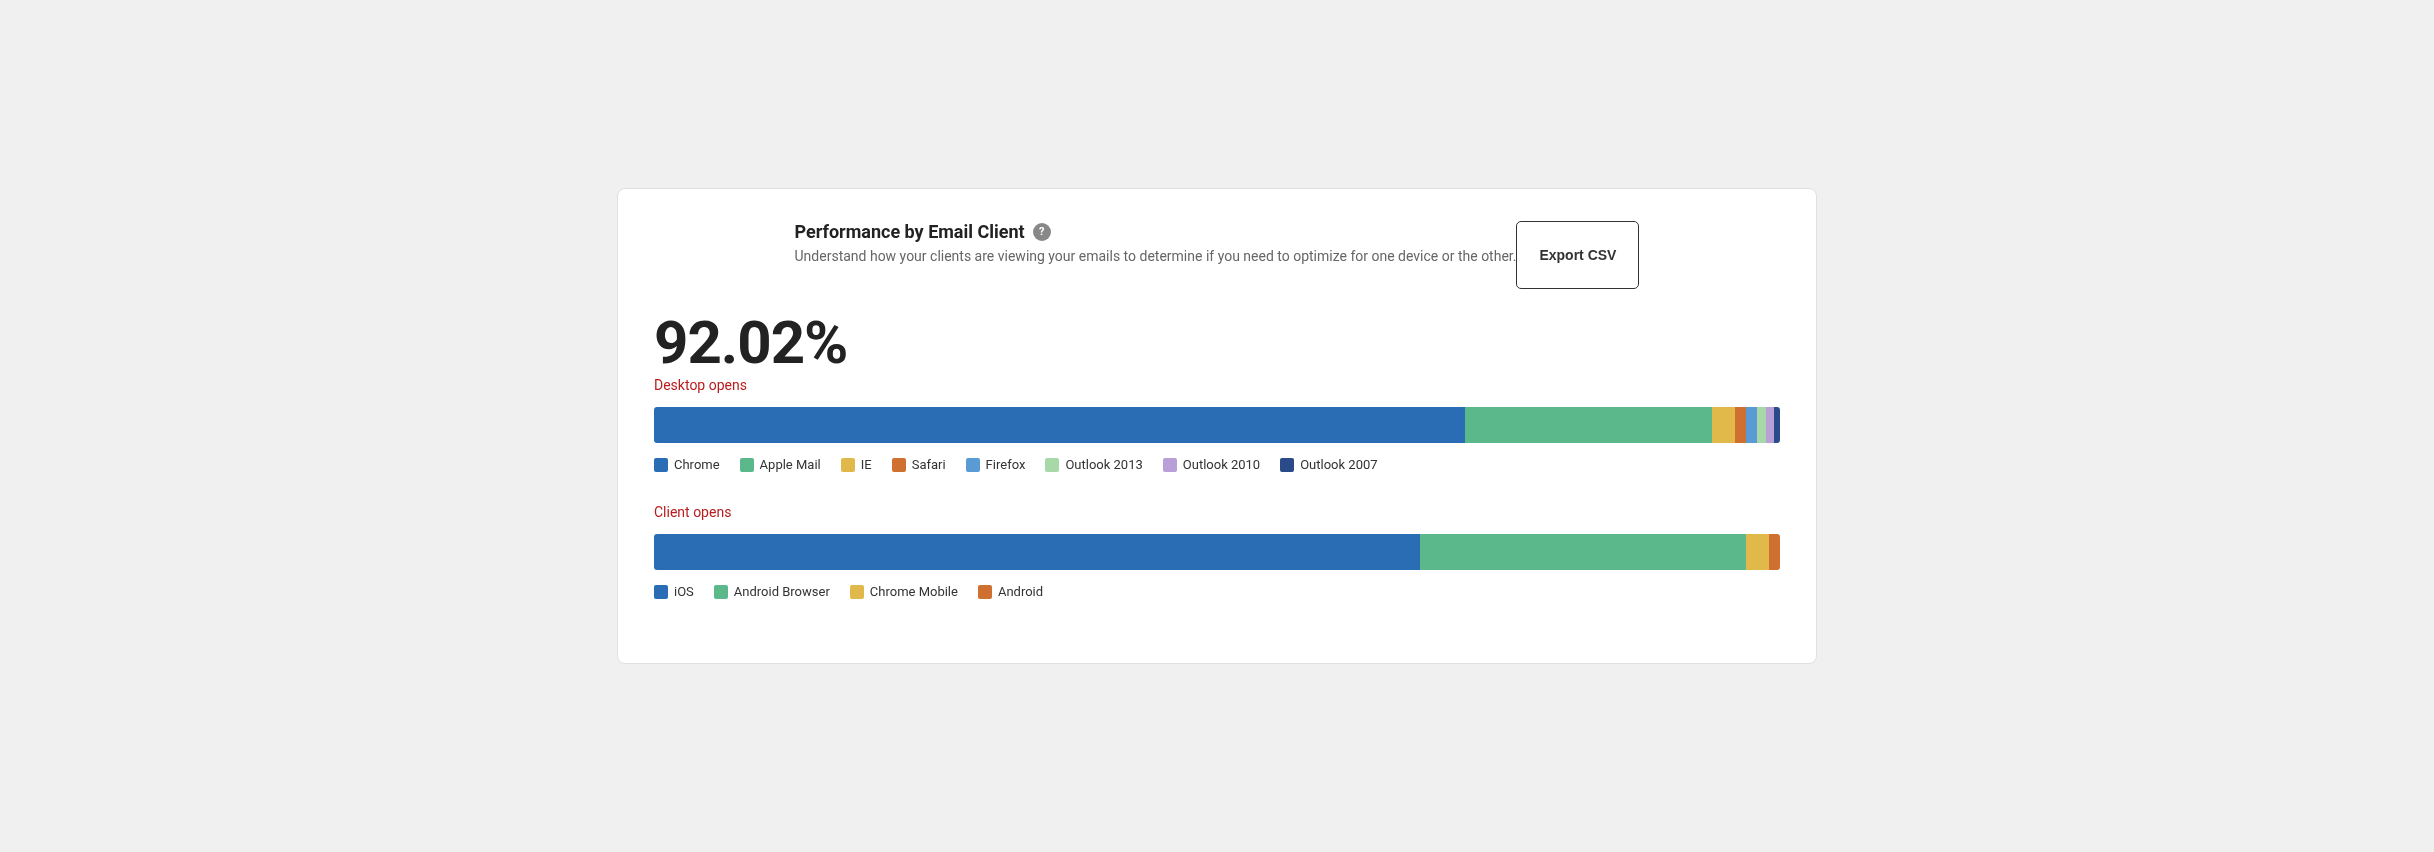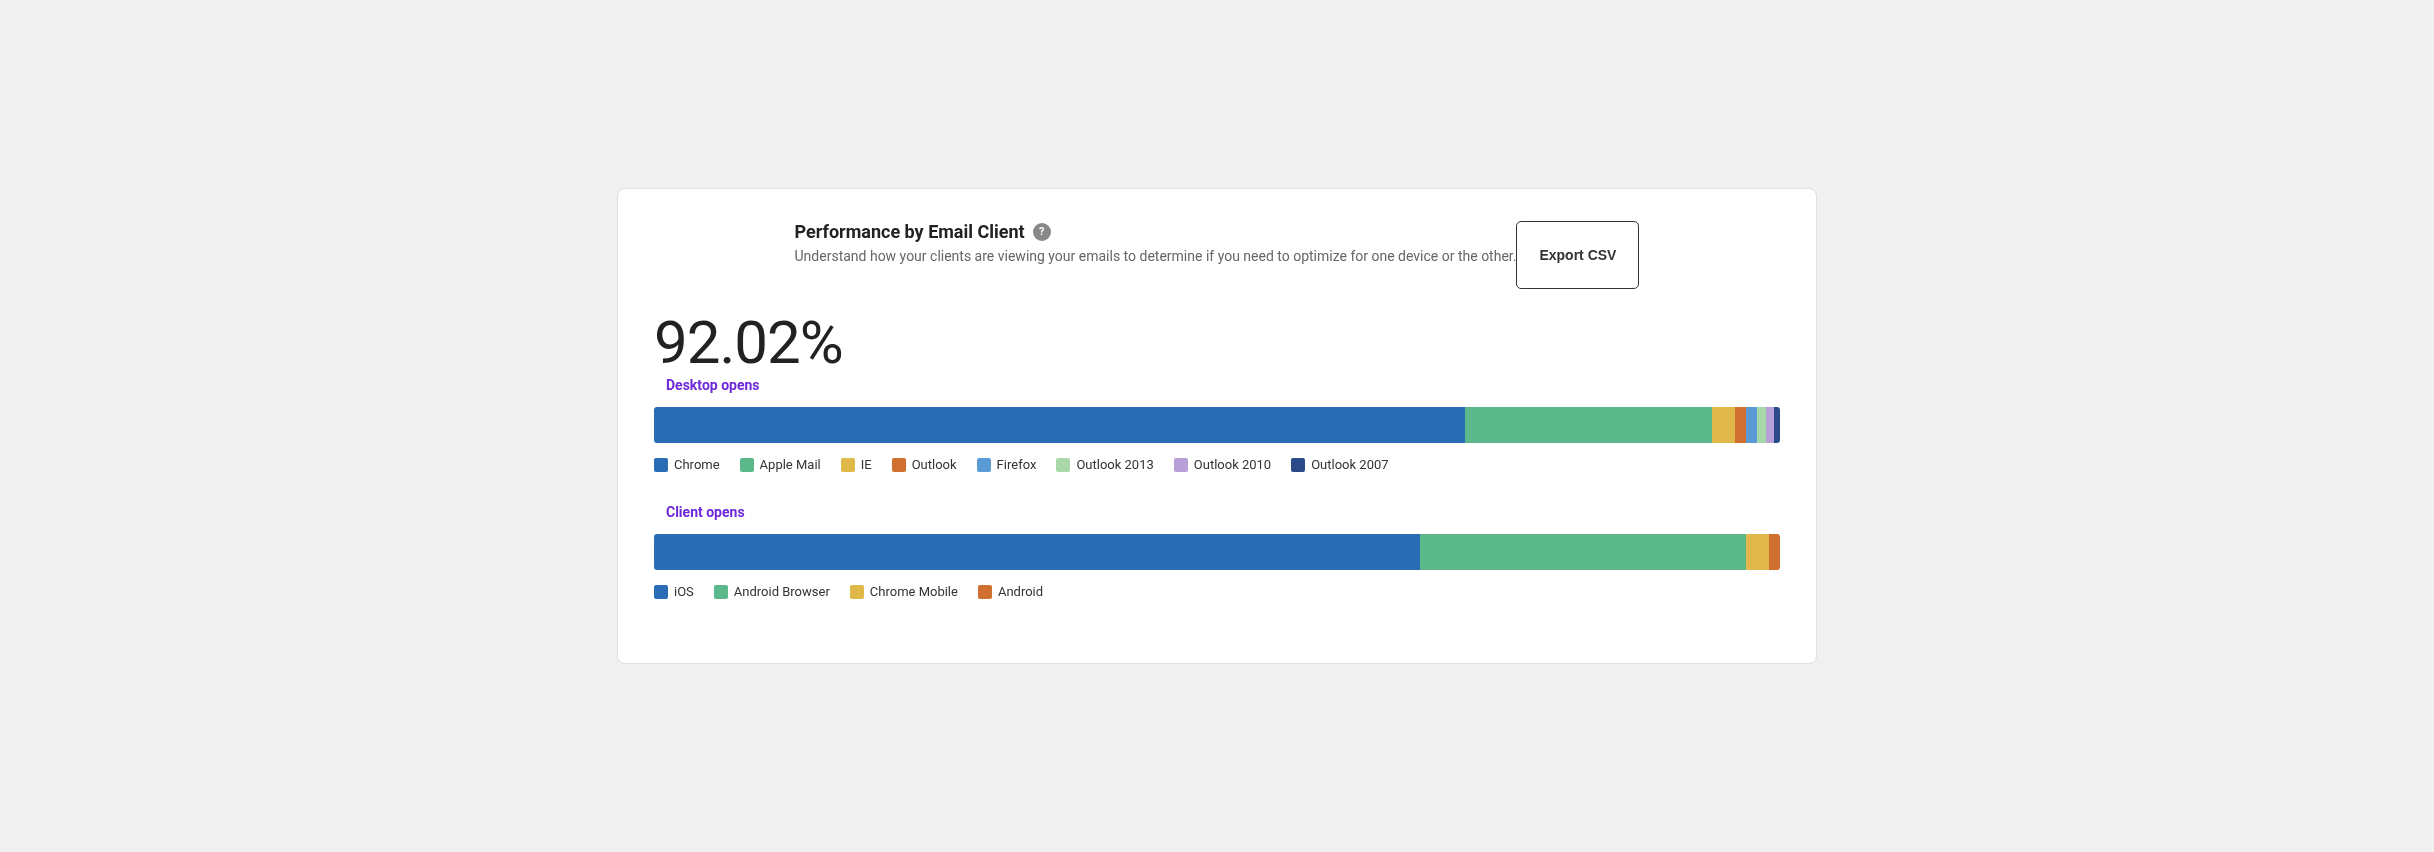--- a/index.html
+++ b/index.html
@@ -63,32 +63,31 @@
       font-size: 14px;
       font-weight: 600;
       padding: 25px 22px;
       border-radius: 5px;
       cursor: pointer;
       white-space: nowrap;
     }
 
     .stat-pct {
       font-size: 60px;
-      font-weight: 400;
+      font-weight: 700;
       color: #222;
       letter-spacing: -1px;
       line-height: 1;
       margin-bottom: 4px;
     }
     .stat-label {
       font-size: 14px;
-      color: #6d28d9;
-      font-weight: 700;
+      color: #b91c1c;
+      font-weight: 400;
       margin-bottom: 14px;
-      margin-left: 12px;
     }
 
     .bar-container {
       display: flex;
       width: 100%;
       height: 36px;
       border-radius: 3px;
       overflow: hidden;
       margin-bottom: 14px;
     }
@@ -155,21 +154,21 @@
         <div class="legend-item">
           <span class="legend-dot" style="background:#5ab88a"></span>
           <span>Apple Mail</span>
         </div>
         <div class="legend-item">
           <span class="legend-dot" style="background:#e0b94a"></span>
           <span>IE</span>
         </div>
         <div class="legend-item">
           <span class="legend-dot" style="background:#d07030"></span>
-          <span>Outlook</span>
+          <span>Safari</span>
         </div>
         <div class="legend-item">
           <span class="legend-dot" style="background:#5b9bd5"></span>
           <span>Firefox</span>
         </div>
         <div class="legend-item">
           <span class="legend-dot" style="background:#a8d8a8"></span>
           <span>Outlook 2013</span>
         </div>
         <div class="legend-item">

